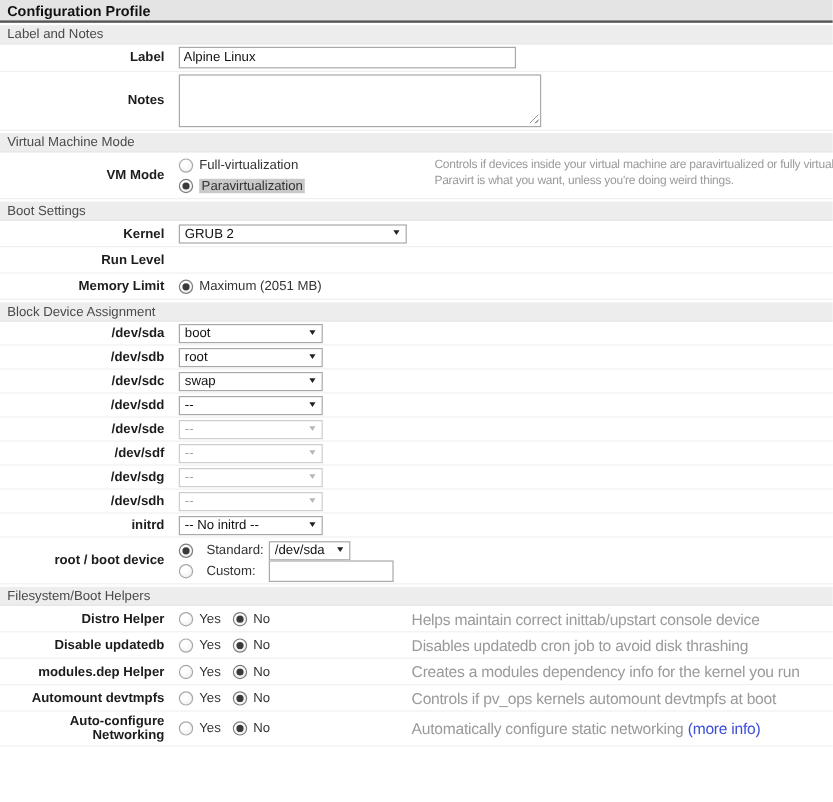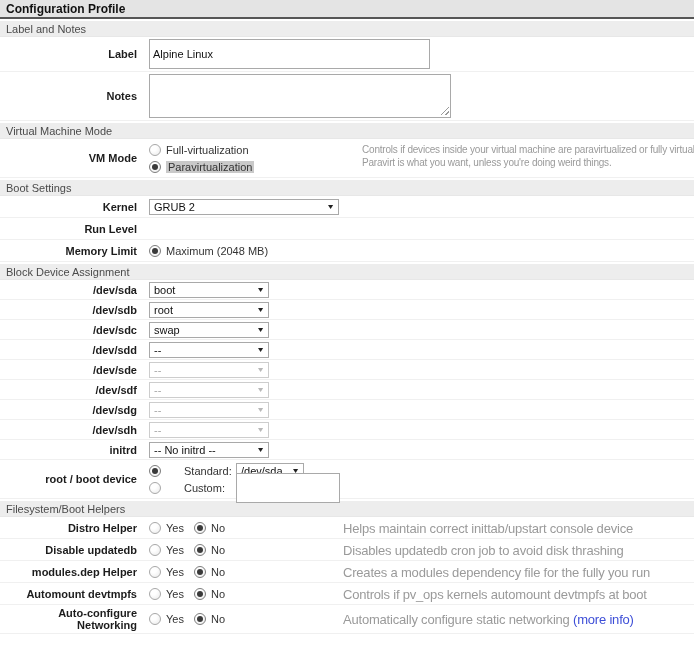--- a/index.html
+++ b/index.html
@@ -50,28 +50,28 @@
     border:1px solid #a9a9a9; background:#fff; padding:0 4px;
     color:#111;
   }
   .sel-val { flex:1; overflow:hidden; white-space:nowrap; }
   .sel-arrow { font-size:7px; color:#222; margin-left:4px; transform:scaleX(1.25); }
   .sel.disabled { color:#a6a6a6; border-color:#cdcdcd; }
   .sel.disabled .sel-arrow { color:#b8b8b8; }
   .w120 { width:120px; } .w190 { width:190px; } .w68 { width:68px; }
   
   input.txt {
-    height:30px; border:1px solid #a9a9a9; background:#fff; color:#111;
+    height:18px; border:1px solid #a9a9a9; background:#fff; color:#111;
     font:11px "Liberation Sans","DejaVu Sans",sans-serif; padding:0 3px;
   }
   .label-input { width:281px; }
   .mem-input { width:70px; height:16px; margin:0 5px; }
   .custom-input { width:104px; height:16px; }
   .inline-unit { color:#333; }
-  .sub-label { width:52px; display:inline-block; color:#333; margin-left:23px; }
+  .sub-label { width:52px; display:inline-block; color:#333; margin-left:11px; }
   
   .ta-wrap { position:relative; display:inline-block; line-height:0; }
   textarea.notes {
     width:302px; height:44px; border:1px solid #a9a9a9; resize:none;
     font:11px "Liberation Sans","DejaVu Sans",sans-serif; padding:2px 3px;
   }
   .grip {
     position:absolute; right:2px; bottom:3px; width:9px; height:9px;
     background:repeating-linear-gradient(-45deg, transparent 0 2px, #9a9a9a 2px 3px);
     clip-path:polygon(100% 0, 100% 100%, 0 100%);
@@ -147,21 +147,21 @@
 
 <div class="row">
   <div class="lbl">Run Level</div>
 </div>
 
 <div class="row">
   <div class="lbl">Memory Limit</div>
   <div class="field stack">
     <div class="line">
       <span class="radio checked"></span>
-      <span class="radio-label">Maximum (2048 MB)</span>
+      <span class="radio-label">Maximum (2051 MB)</span>
     </div>
   </div>
 </div>
 
 <div class="section-header">Block Device Assignment</div>
 
 <div class="row dev-row">
   <div class="lbl">/dev/sda</div>
   <div class="field">
     <div class="sel w120">
@@ -287,21 +287,21 @@
 </div>
 
 <div class="row helper-row">
   <div class="lbl">modules.dep Helper</div>
   <div class="field">
     <span class="radio"></span>
     <span class="radio-label">Yes</span>
     <span class="radio checked"></span>
     <span class="radio-label">No</span>
   </div>
-  <div class="help">Creates a modules dependency file for the fully you run</div>
+  <div class="help">Creates a modules dependency info for the kernel you run</div>
 </div>
 
 <div class="row helper-row">
   <div class="lbl">Automount devtmpfs</div>
   <div class="field">
     <span class="radio"></span>
     <span class="radio-label">Yes</span>
     <span class="radio checked"></span>
     <span class="radio-label">No</span>
   </div>

